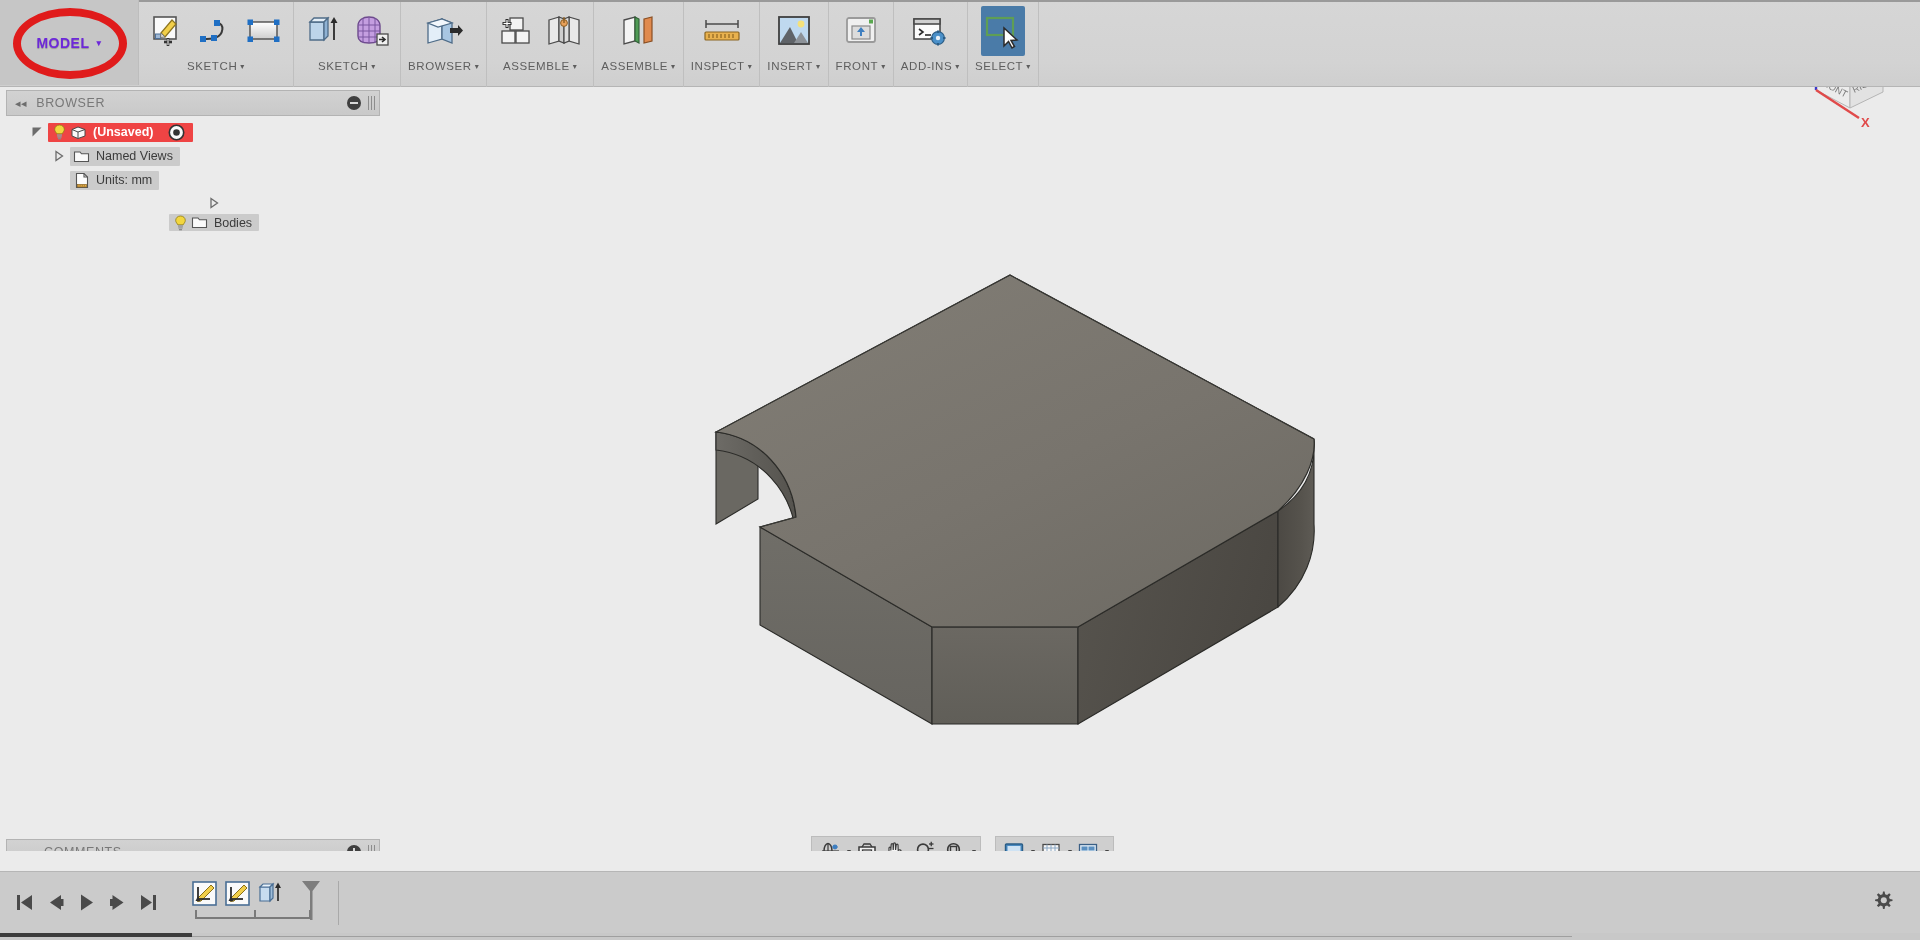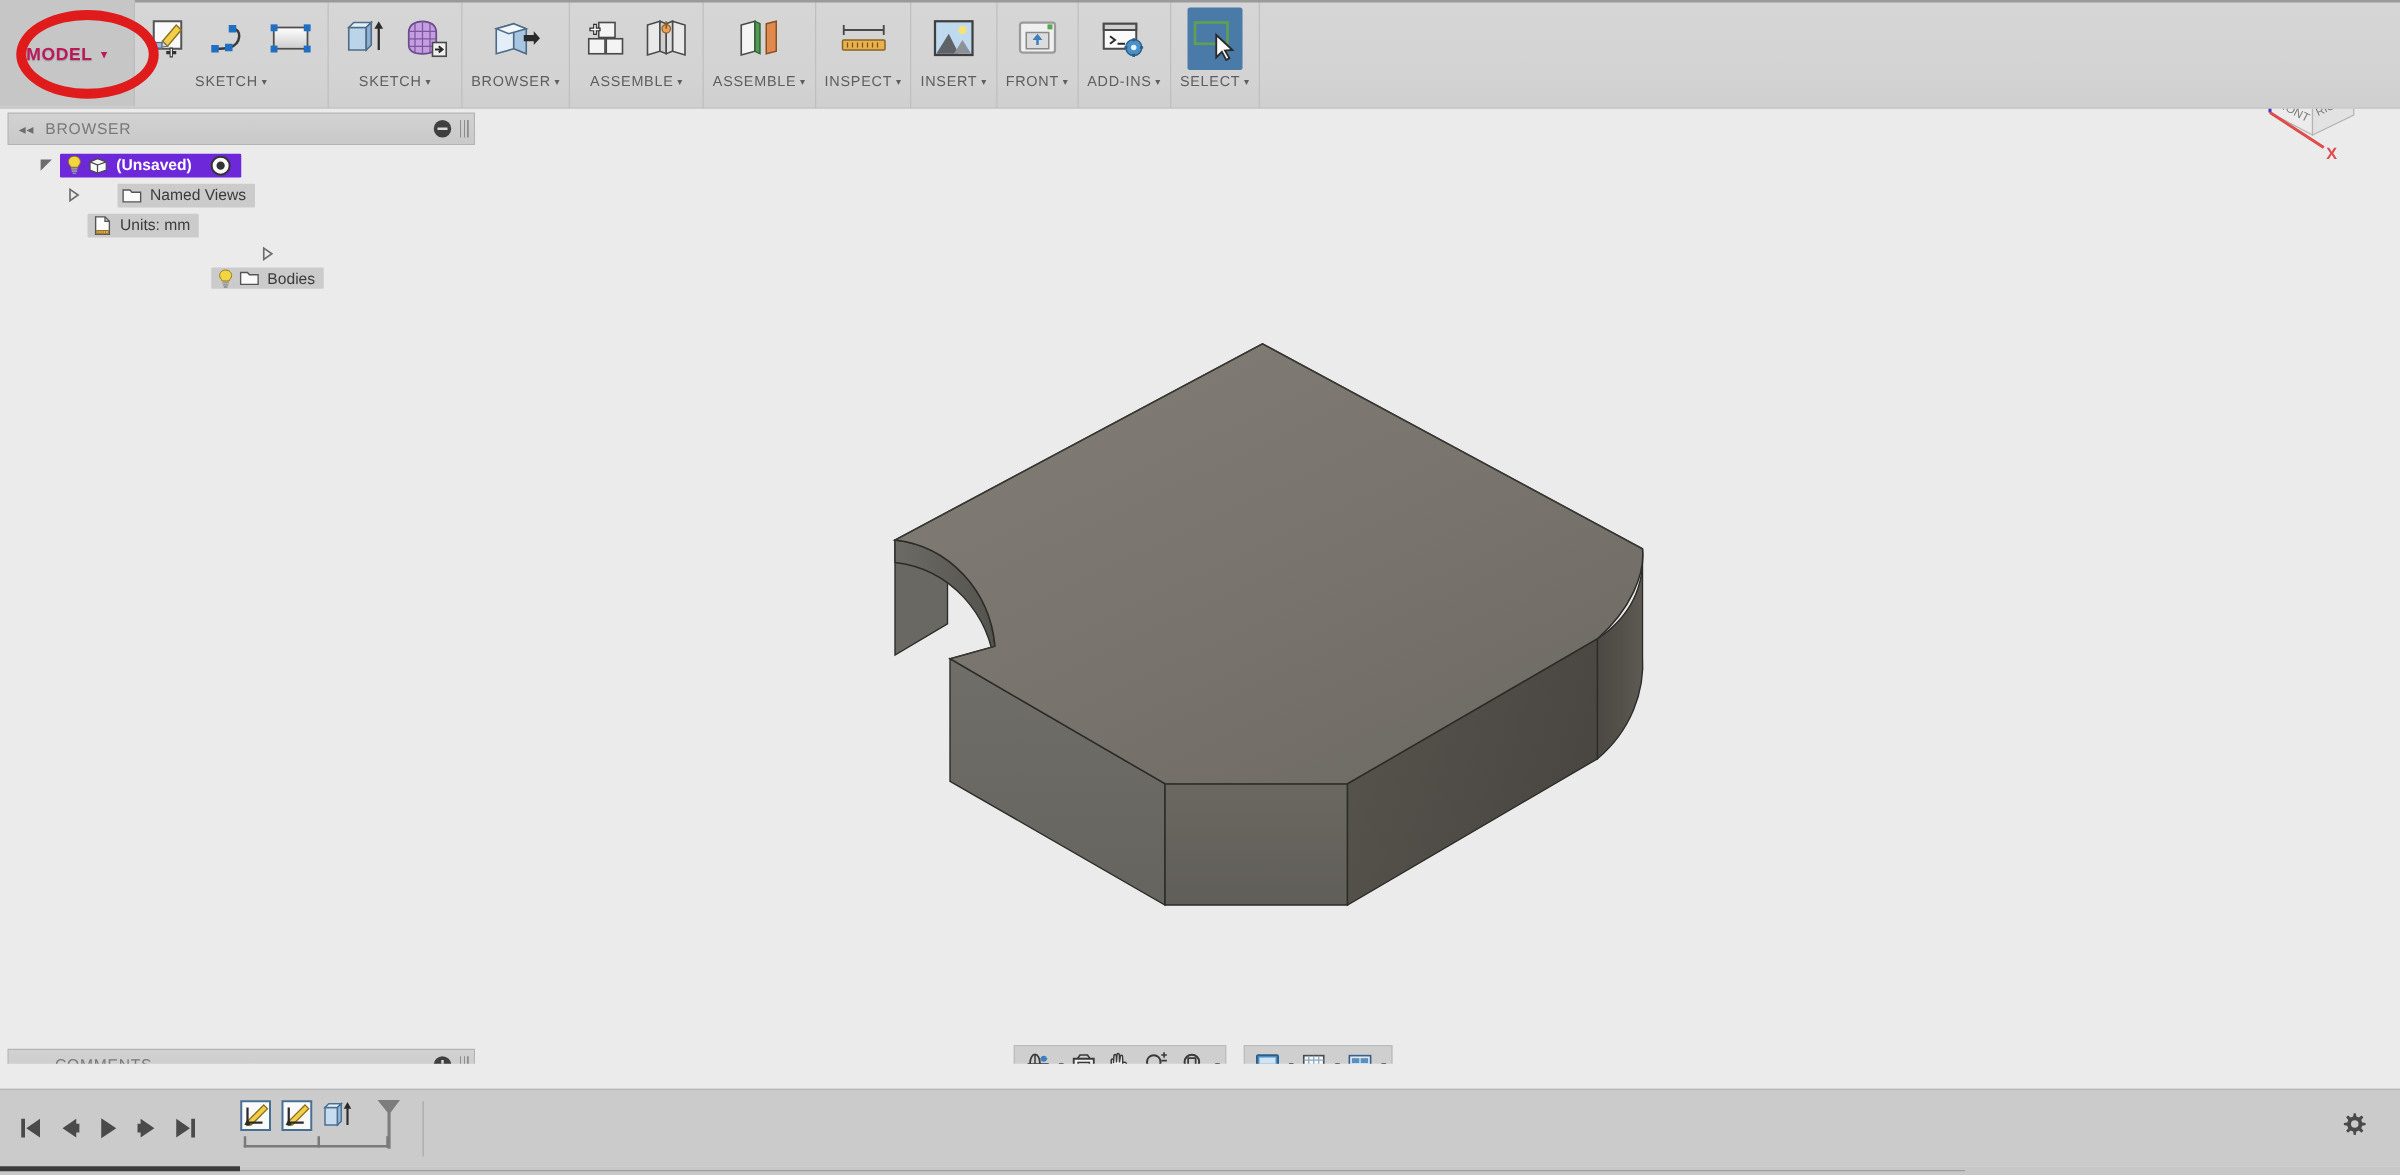--- a/index.html
+++ b/index.html
@@ -17,23 +17,23 @@
     position:absolute; left:0; top:0; width:1920px; height:87px;
     background:linear-gradient(to bottom,#d6d6d6 0%,#d3d3d3 72%,#cfcfcf 100%);
     border-bottom:1px solid #b5b5b5;
     display:flex; align-items:flex-start;
   }
   #toolbar::before{
     content:""; position:absolute; left:0; top:0; width:100%; height:2px;
     background:#9a9a9a;
   }
   .ws-btn {
-    width:108px; height:85px; background:#c6c6c6;
+    width:139px; height:85px; background:#c6c6c6;
     display:flex; align-items:center; justify-content:center;
-    color:#be185d; font-size:14px; font-weight:bold; letter-spacing:.5px;
+    color:#6d28d9; font-size:14px; font-weight:bold; letter-spacing:.5px;
     cursor:pointer; position:relative;
     border-right:1px solid #bdbdbd;
   }
   .ws-btn .ws-label { text-shadow:0 1px 1px rgba(0,0,0,.25); }
   .ws-btn .caret { margin-left:7px; font-size:9px; }
   .panel-group {
     height:106px; display:flex; flex-direction:column; align-items:center;
     justify-content:flex-start; border-right:1px solid #bfbfbf;
     padding:0 7px;
   }
@@ -90,21 +90,21 @@
   .node { display:flex; align-items:center; height:24px; }
   .twisty {
     width:22px; height:24px; display:flex; align-items:center; justify-content:center;
     cursor:pointer; flex:0 0 22px;
   }
   .twisty svg{display:block;}
   .node-body {
     display:flex; align-items:center; height:19px; border-radius:1px;
     background:#cbcbcb; padding:0 7px 0 2px; cursor:pointer;
   }
-  .node-body.selected { background:#6d28d9; }
+  .node-body.selected { background:#ef4444; }
   .node-body.selected .node-label { color:#fff; font-weight:bold; }
   .node-label { font-size:12.5px; color:#3b3b3b; padding-left:5px; white-space:nowrap;}
   .ico { width:19px; height:17px; display:flex; align-items:center; justify-content:center; }
   .ico svg { display:block; }
 
   
   #comments {
     position:absolute; left:6px; top:842px; width:374px; z-index:20;
   }
   #comments-header {
@@ -511,21 +511,21 @@
             <span class="node-label">(Unsaved)</span>
             <span class="ico" style="margin-left:14px;">
               <svg width="17" height="17" viewBox="0 0 17 17">
                 <circle cx="8.5" cy="8.5" r="7.2" fill="#fafafa" stroke="#333" stroke-width="1.6"></circle>
                 <circle cx="8.5" cy="8.5" r="3.3" fill="#333"></circle>
               </svg>
             </span>
           </div>
         </div>
 
-        <div class="node" style="padding-left:42px;gap:24px;">
+        <div class="node" style="padding-left:42px;">
           <div class="twisty">
             <svg width="12" height="12" viewBox="0 0 12 12">
                 <path d="M3 1.5 L9.5 6 L3 10.5 Z" fill="none" stroke="#6c6c6c" stroke-width="1.3"></path>
               </svg>
           </div>
           <div class="node-body">
             <span class="ico">
               <svg width="17" height="15" viewBox="0 0 17 15">
                 <path d="M1.5 3 L7 3 L8.5 4.8 L15.5 4.8 L15.5 12.5 L1.5 12.5 Z" fill="#fafafa" stroke="#555" stroke-width="1.1"></path>
               </svg>

